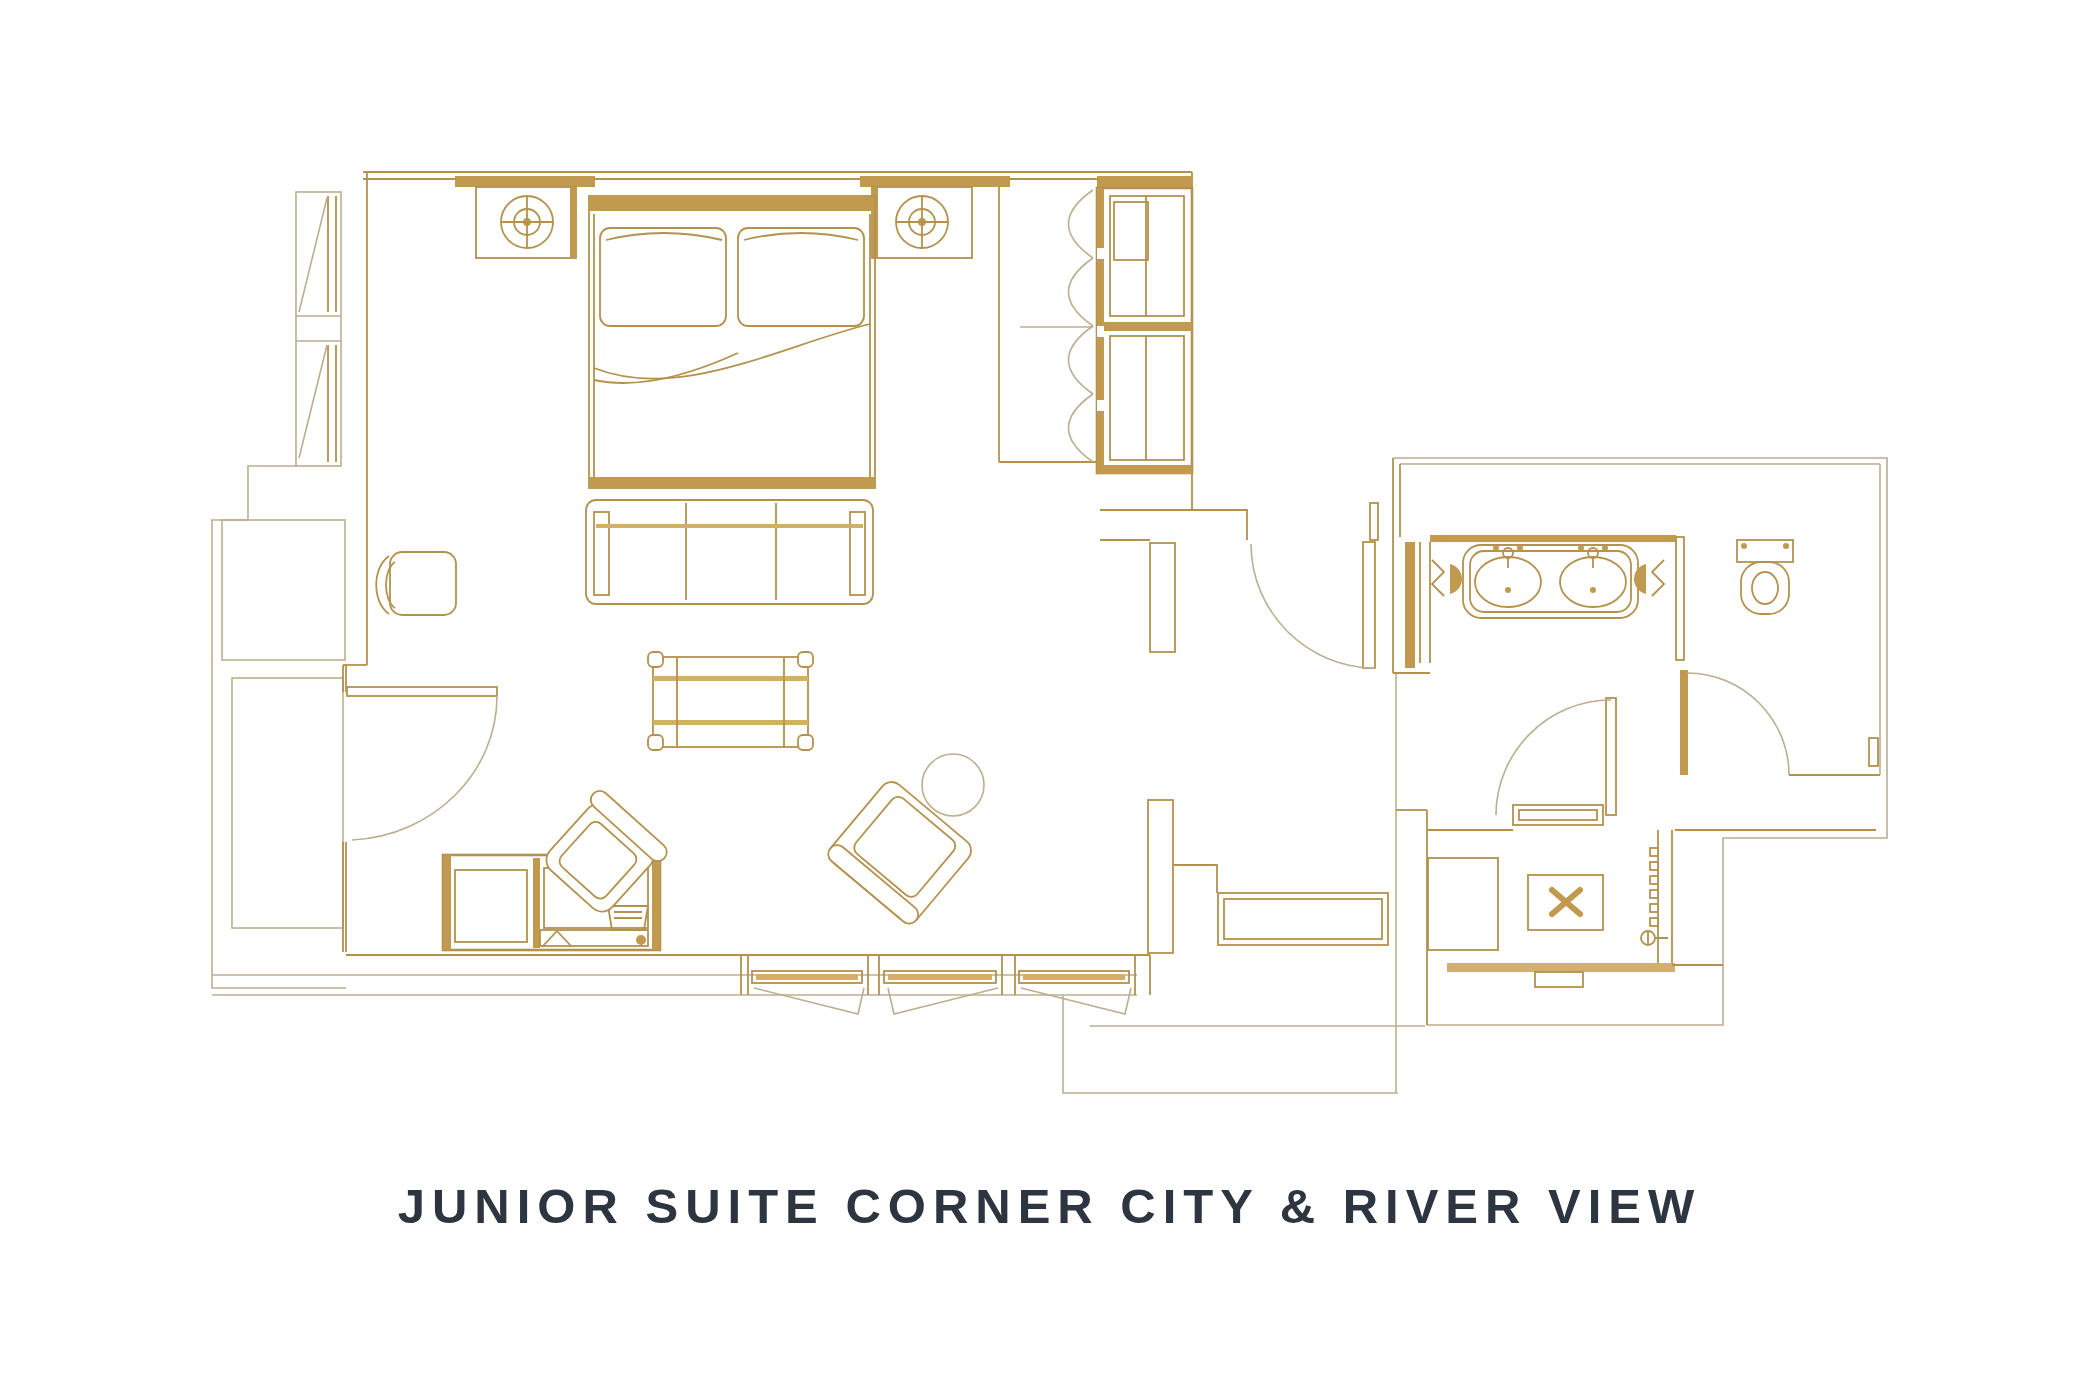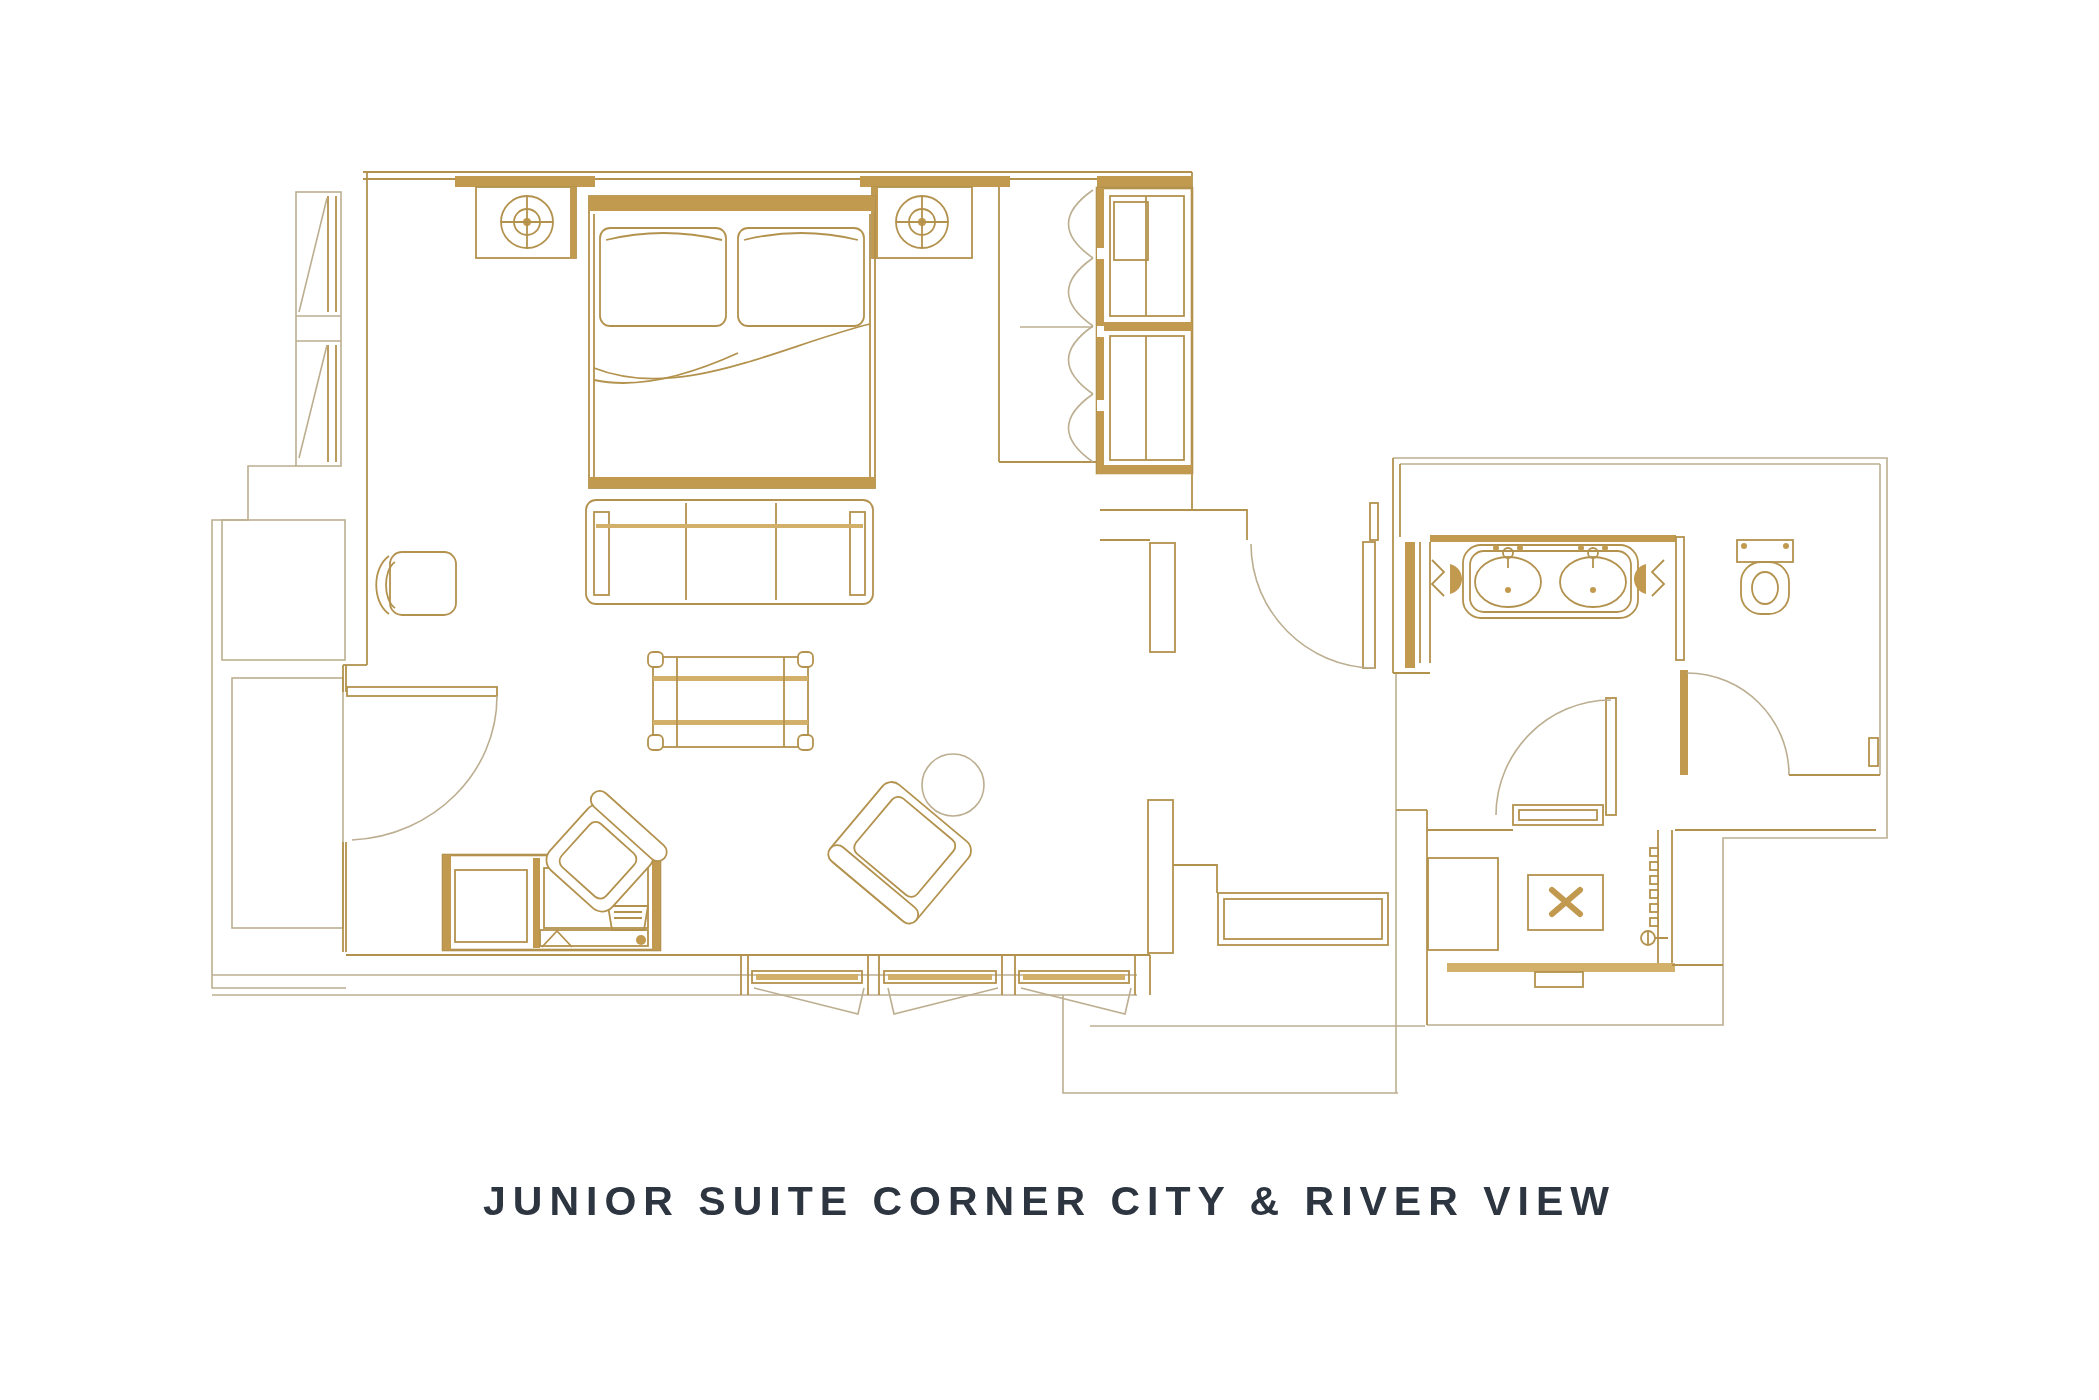--- a/index.html
+++ b/index.html
@@ -1,20 +1,20 @@
 <!DOCTYPE html>
 <html><head>
 <meta charset="utf-8">
 <style>
   html,body{margin:0;padding:0;background:#fff;}
   .stage{position:relative;width:2099px;height:1400px;background:var(--bg,#fff);overflow:hidden;
          font-family:"Liberation Sans", sans-serif;}
   .plan-svg{position:absolute;left:0;top:0;}
   .title{position:absolute;left:0;top:1178px;width:100%;text-align:center;
-         color:var(--title,#2d3540);font-size:41px;font-weight:bold;letter-spacing:7px;}
+         color:var(--title,#2d3540);font-size:49px;font-weight:bold;letter-spacing:7px;}
   
   .p  {stroke:var(--pale,#bcae90);stroke-width:1.6;fill:none;}
   .g  {stroke:var(--gold,#b3924e);stroke-width:1.8;fill:none;}
   .g2 {stroke:var(--gold,#b3924e);stroke-width:2.6;fill:none;}
   .gw {stroke:var(--gold,#b3924e);stroke-width:1.8;fill:#fff;}
   .f  {fill:var(--goldfill,#c19a4f);stroke:none;}
   .fl {fill:var(--goldlight,#d2b06a);stroke:none;}
   .x  {stroke:var(--goldfill,#c19a4f);stroke-width:6;fill:none;stroke-linecap:round;}
 </style>
 </head>

